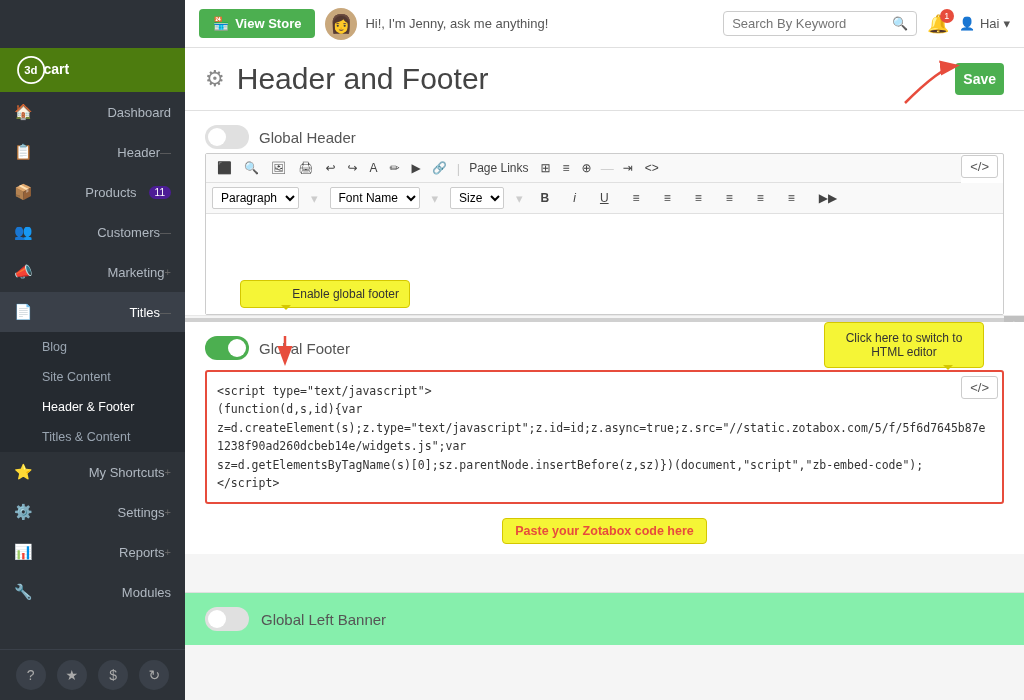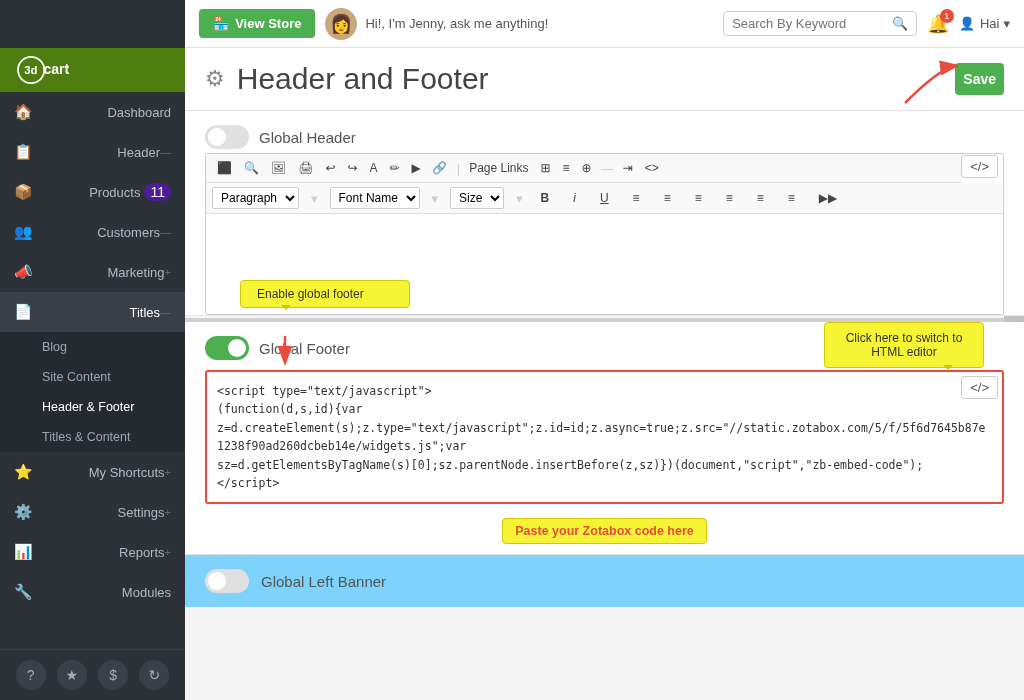--- a/index.html
+++ b/index.html
@@ -7,21 +7,21 @@
 
     
     .sidebar { width: 185px; background: #2d3238; color: #ccc; display: flex; flex-direction: column; height: 700px; flex-shrink: 0; }
     .sidebar-logo { display: flex; align-items: center; padding: 12px 14px; background: #4d7c0f; height: 44px; margin-top: 48px; }
     .sidebar-logo svg { width: 120px; height: 28px; }
     .sidebar-nav { flex: 1; overflow-y: auto; }
     .nav-item { display: flex; align-items: center; padding: 10px 14px; cursor: pointer; color: #b0b8c1; font-size: 13px; position: relative; }
     .nav-item.active { background: #3a4049; color: #fff; }
     .nav-item .nav-icon { width: 20px; height: 20px; margin-right: 10px; display: flex; align-items: center; justify-content: center; font-size: 15px; flex-shrink: 0; }
     .nav-item .nav-label { flex: 1; text-align: right; }
-    .nav-item .badge { background: #4c1d95; color: #fff; border-radius: 10px; padding: 1px 6px; font-size: 14px; margin-left: 4px; }
+    .nav-item .badge { background: #4c1d95; color: #fff; border-radius: 10px; padding: 1px 6px; font-size: 10px; margin-left: 12px; }
     .nav-item .expand-icon { font-size: 11px; color: #666; }
     .nav-sub { background: #252a30; }
     .nav-sub-item { padding: 8px 14px 8px 42px; cursor: pointer; color: #9aa5b1; font-size: 12.5px; display: block; }
     .nav-sub-item.active-sub { color: #fff; }
     .sidebar-bottom { display: flex; justify-content: space-around; align-items: center; padding: 10px; border-top: 1px solid #3a4049; }
     .bot-circle { width: 30px; height: 30px; border-radius: 50%; background: #3a4049; display: flex; align-items: center; justify-content: center; cursor: pointer; }
 
     
     .main { flex: 1; display: flex; flex-direction: column; overflow: hidden; }
 
@@ -69,31 +69,31 @@
 
     
     .code-btn { float: right; margin: 6px 6px 0 0; background: #fff; border: 1px solid #ccc; border-radius: 3px; padding: 3px 8px; cursor: pointer; color: #555; font-size: 13px; }
 
     
     .footer-section { background: #fff; padding: 14px 20px; position: relative; }
     .footer-code-area { border: 2px solid #e74c3c; border-radius: 3px; padding: 10px; background: #fff; font-size: 11.5px; font-family: monospace; color: #333; line-height: 1.6; min-height: 90px; margin-top: 10px; }
     .footer-code-area pre { white-space: pre-wrap; word-break: break-all; }
 
     
-    .global-left-banner { background: #7dd3fc; padding: 14px 20px; border-top: 1px solid #e0e0e0; display: flex; align-items: center; gap: 12px; }
+    .global-left-banner { background: #86efac; padding: 14px 20px; border-top: 1px solid #e0e0e0; display: flex; align-items: center; gap: 12px; margin-top: 38px; }
     .scroll-arrow-btn { background: #c0c0c0; border: none; cursor: pointer; padding: 2px 5px; font-size: 10px; color: #fff; }
 
     .relative { position: relative; }
 
     .paste-tooltip { background: #f5f536; border: 1.5px solid #d4c700; border-radius: 4px; padding: 5px 12px; font-size: 12.5px; color: #e74c3c; font-weight: 600; text-align: center; display: inline-block; margin-top: 8px; }
 
     .html-editor-tooltip { background: #f5f536; border: 1.5px solid #d4c700; border-radius: 4px; padding: 8px 12px; font-size: 12px; color: #333; text-align: center; position: absolute; right: 40px; top: 0px; width: 160px; z-index: 20; }
     .html-editor-tooltip::after { content: ''; position: absolute; bottom: -8px; right: 30px; border: 5px solid transparent; border-top-color: #d4c700; }
 
-    .enable-footer-tooltip { background: #f5f536; border: 1.5px solid #d4c700; border-radius: 4px; padding: 6px 16px; font-size: 12px; color: #333; text-align: left; position: absolute; left: 60px; top: -50px; z-index: 20; width: 170px; }
+    .enable-footer-tooltip { background: #f5f536; border: 1.5px solid #d4c700; border-radius: 4px; padding: 6px 10px; font-size: 12px; color: #333; text-align: right; position: absolute; left: 60px; top: -50px; z-index: 20; width: 170px; }
     .enable-footer-tooltip::after { content: ''; position: absolute; bottom: -8px; left: 40px; border: 5px solid transparent; border-top-color: #d4c700; }
   </style>
 </head>
 <body>
 
 <div class="sidebar">
   <div class="sidebar-logo">
     <svg viewBox="0 0 130 32" fill="none" xmlns="http://www.w3.org/2000/svg">
       <circle cx="16" cy="16" r="15" stroke="#fff" stroke-width="2" fill="none"></circle>
       <text x="8" y="21" font-size="13" fill="white" font-family="Arial" font-weight="bold">3d</text>

